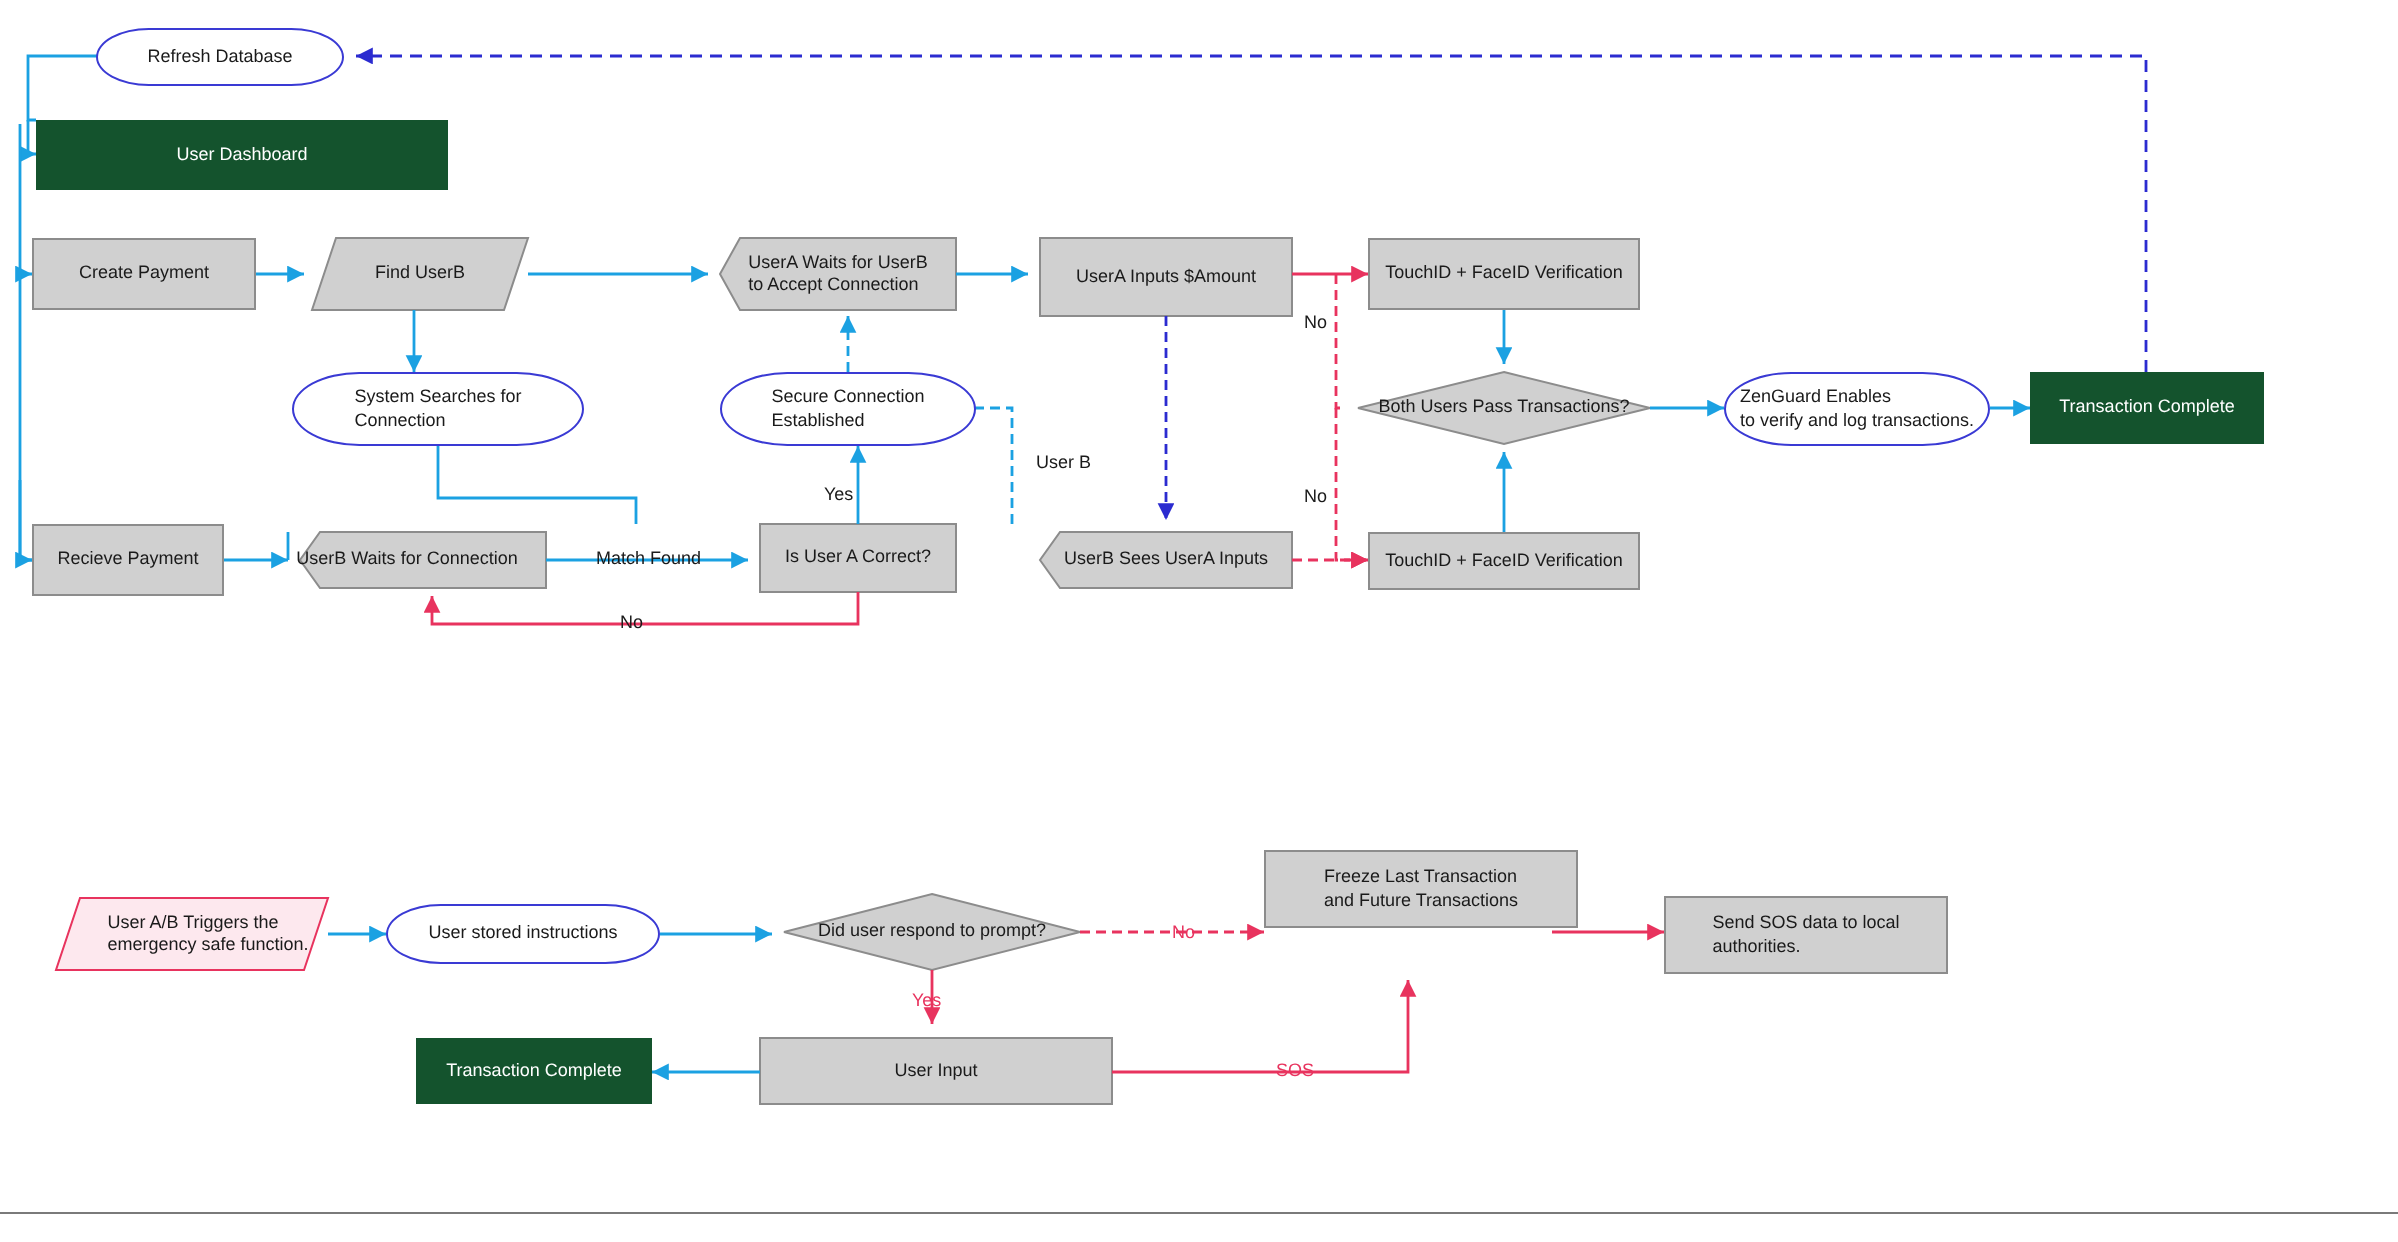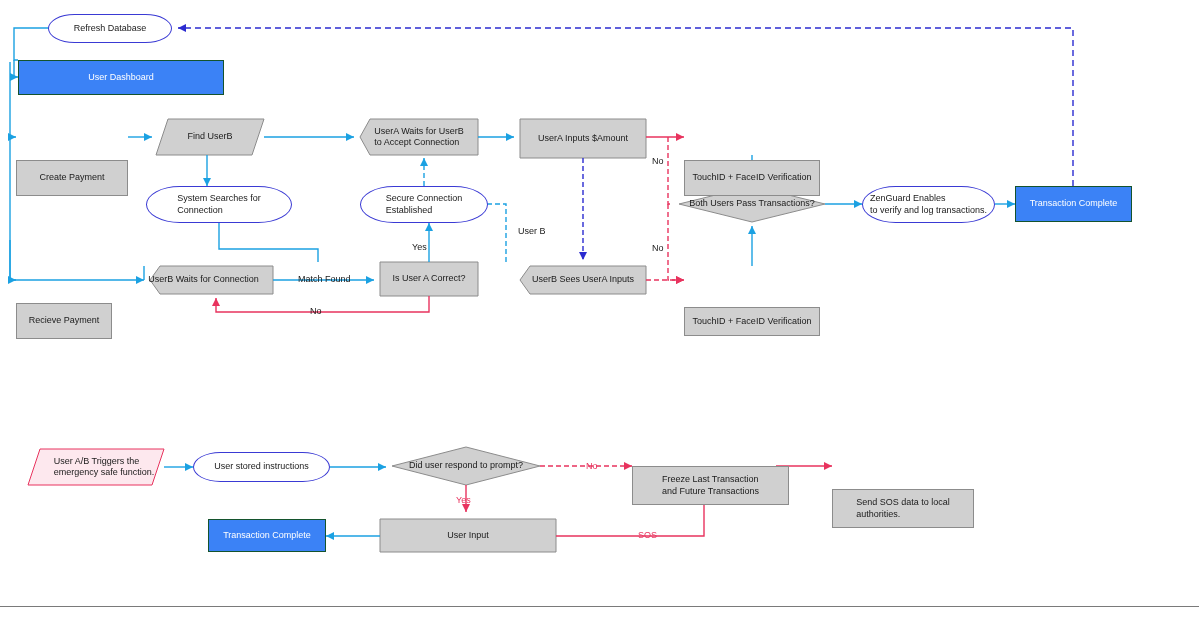--- a/index.html
+++ b/index.html
@@ -30,26 +30,25 @@
     font-size: 9px;
     color: #1a1a1a;
     line-height: 1.25;
     z-index: 5;
   }
   .node span { display: block; padding: 0 3px; }
   
   .rect {
     background: #d0d0d0;
     border: 1px solid #8c8c8c;
-    margin-top: 41px;
   }
   
   .blue {
-    background: #3b82f6;
-    border: 1px solid #14532d;
+    background: #14532d;
+    border: 7px solid #14532d;
     color: #ffffff;
   }
   
   .stadium {
     background: #ffffff;
     border: 1px solid #3a3ad4;
     border-radius: 40px / 22px;
   }
   
   .edge-label {

